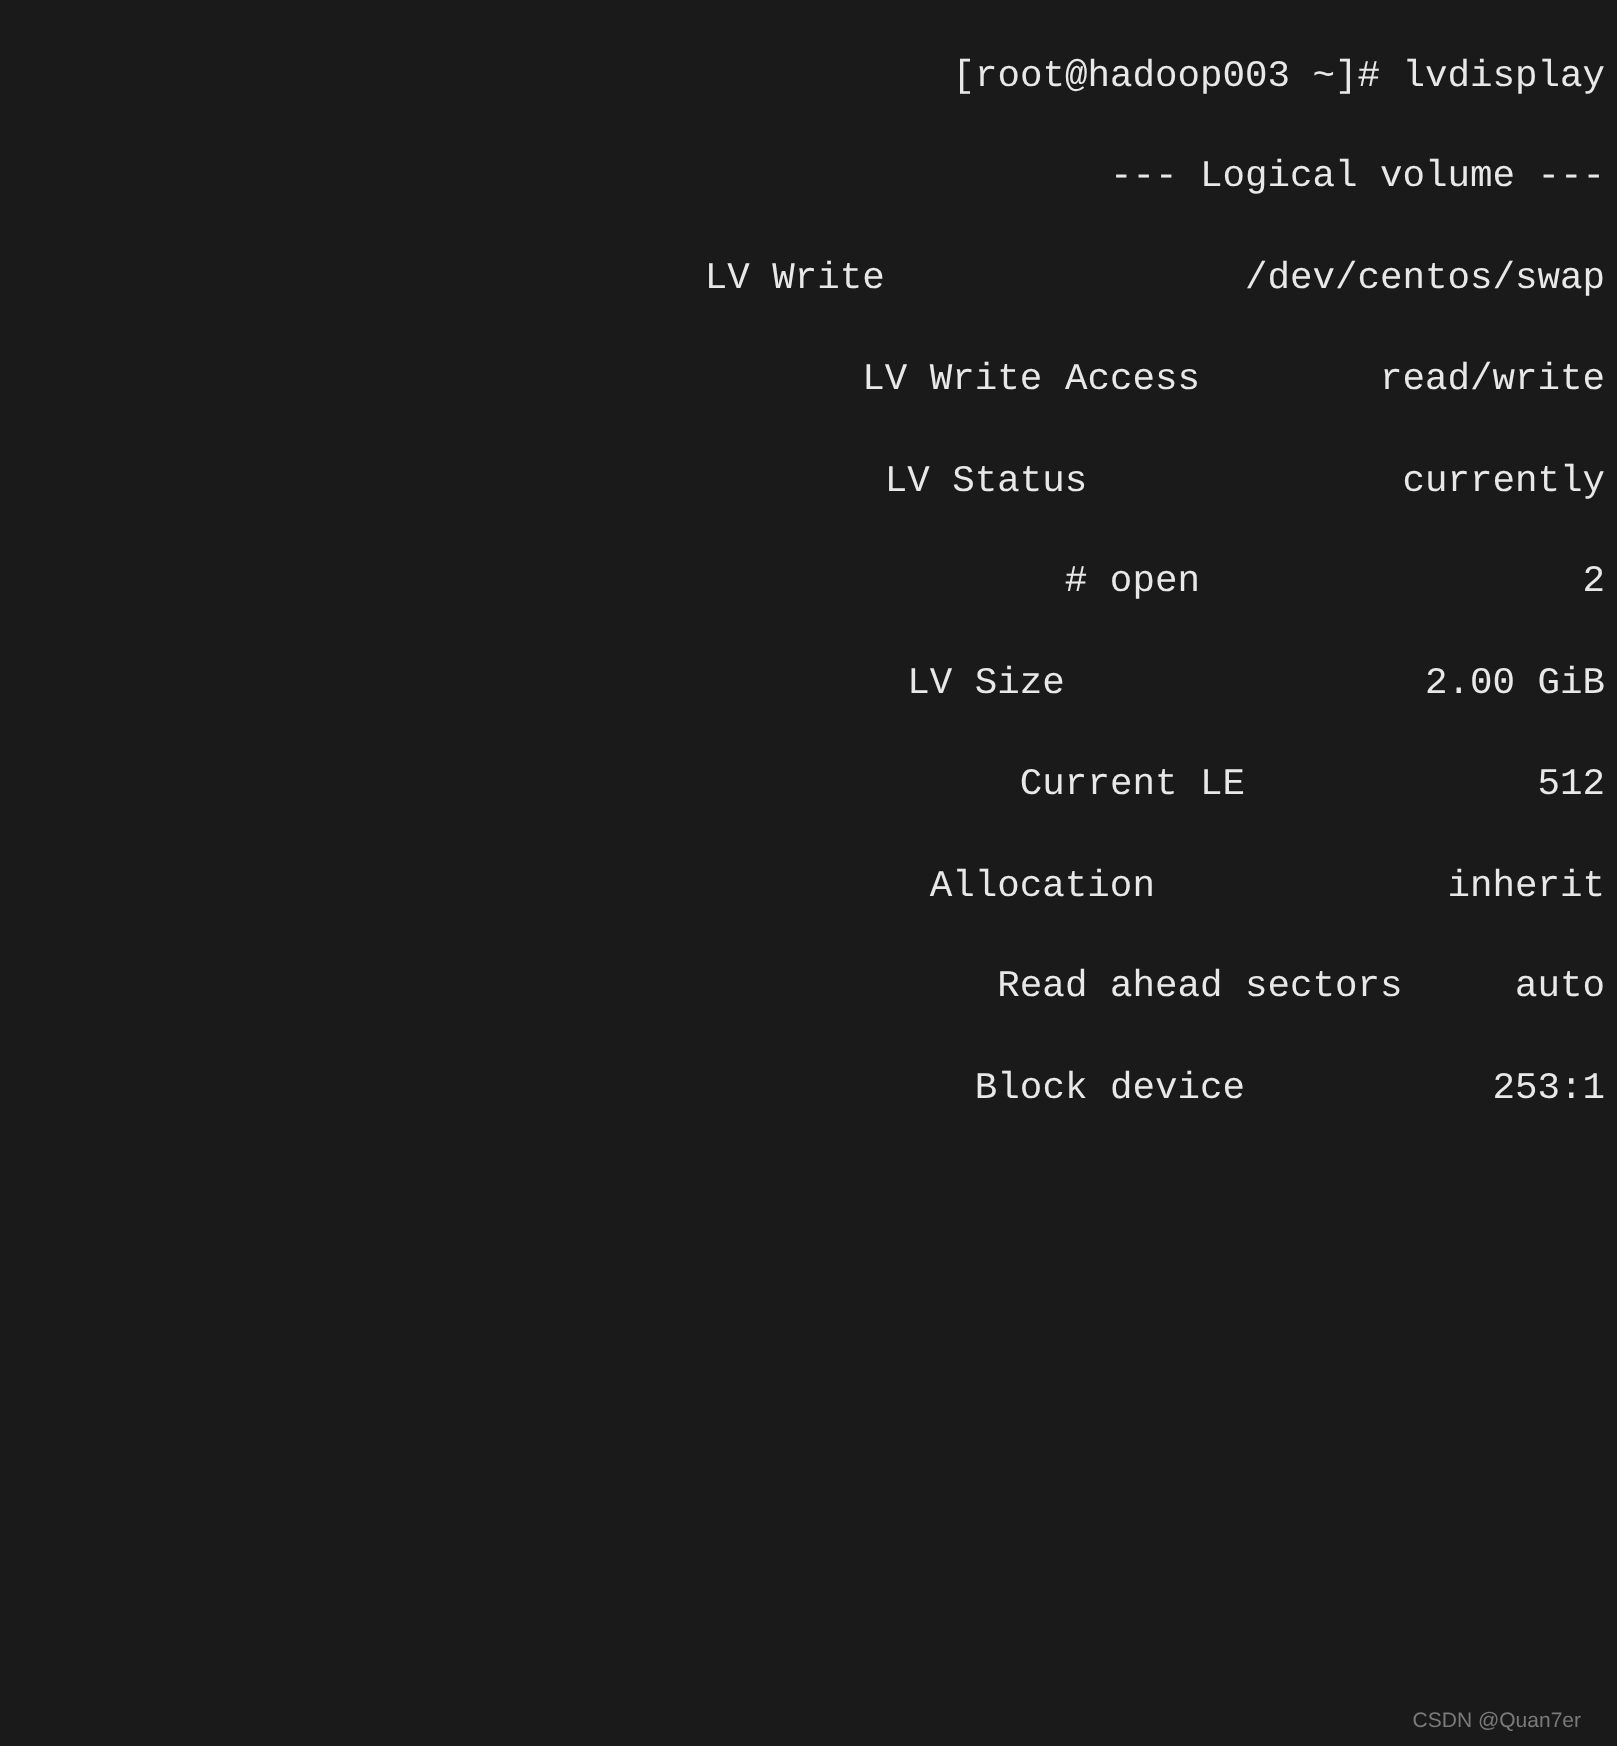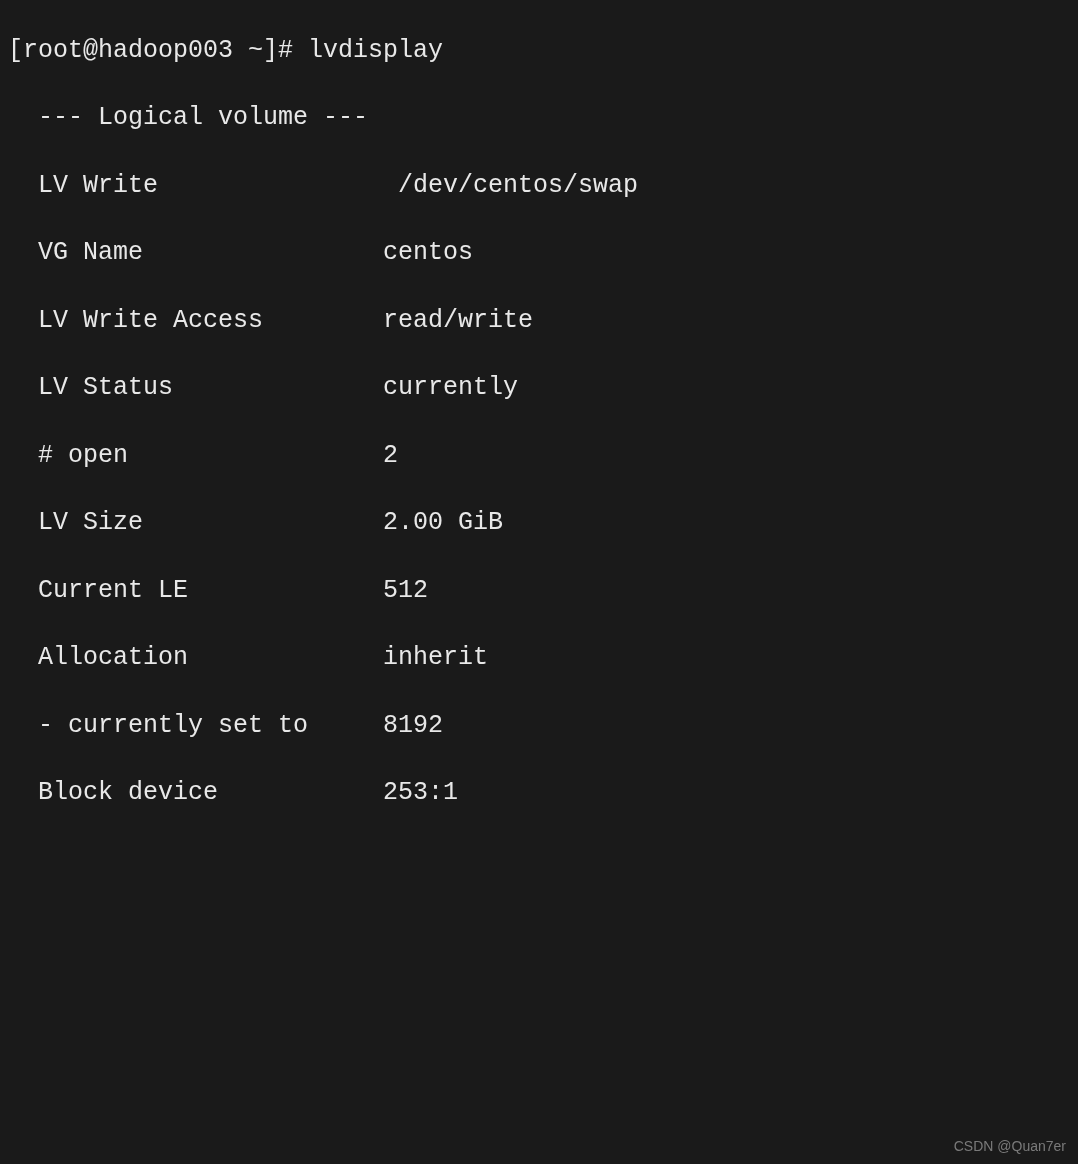--- a/index.html
+++ b/index.html
@@ -18,45 +18,45 @@
       height: 1164px;
       overflow: hidden;
       position: relative;
     }
     .terminal {
       white-space: pre;
       padding: 0 8px;
     }
     .line {
       display: block;
+      text-align: right;
     }
     .watermark {
       position: absolute;
       bottom: 8px;
-      right: 12px;
+      right: 24px;
       font-size: 14px;
       color: #7a7a7a;
       font-family: Arial, sans-serif;
     }
   </style>
 </head>
 <body>
 
 <div class="terminal">
 <span class="line">[root@hadoop003 ~]# lvdisplay</span>
 <span class="line">  --- Logical volume ---</span>
 <span class="line"><span>  LV Write</span>                <span>/dev/centos/swap</span></span>
-<span class="line"><span>  VG Name</span>                <span>centos</span></span>
 <span class="line"><span>  LV Write Access</span>        <span>read/write</span></span>
 <span class="line"><span>  LV Status</span>              <span>currently</span></span>
 <span class="line"><span>  # open</span>                 <span>2</span></span>
 <span class="line"><span>  LV Size</span>                <span>2.00 GiB</span></span>
 <span class="line"><span>  Current LE</span>             <span>512</span></span>
 <span class="line"><span>  Allocation</span>             <span>inherit</span></span>
-<span class="line"><span>  - currently set to</span>     <span>8192</span></span>
+<span class="line"><span>  Read ahead sectors</span>     <span>auto</span></span>
 <span class="line"><span>  Block device</span>           <span>253:1</span></span>
 
 
 
 
 
 
 
 
 

